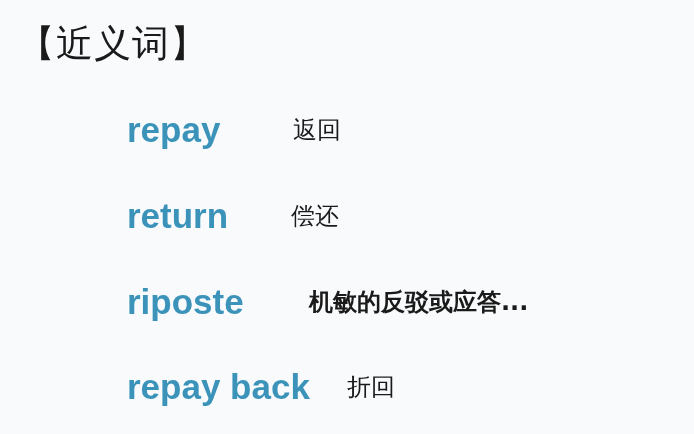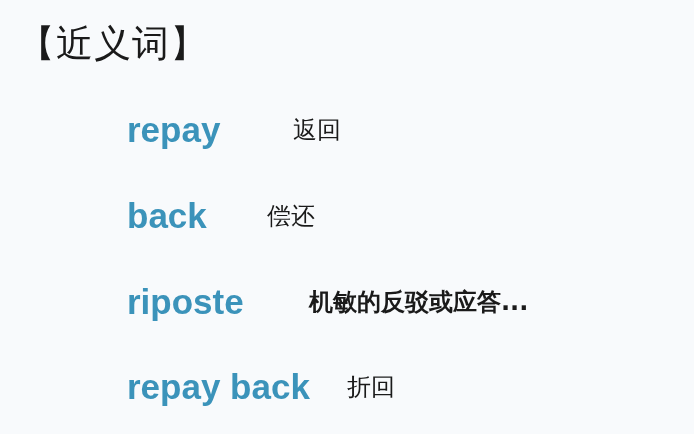--- a/index.html
+++ b/index.html
@@ -29,22 +29,22 @@
 <body>
 
 <div class="heading">【近义词】</div>
 
 <div class="row" style="top:108px;">
   <span class="word">repay</span>
   <span class="meaning" style="left:166px;">返回</span>
 </div>
 
 <div class="row" style="top:194px;">
-  <span class="word">back</span>
-  <span class="meaning" style="left:140px;">偿还</span>
+  <span class="word">return</span>
+  <span class="meaning" style="left:164px;">偿还</span>
 </div>
 
 <div class="row" style="top:280px;">
   <span class="word">riposte</span>
   <span class="meaning" style="left:182px;font-weight:bold;">机敏的反驳或应答...</span>
 </div>
 
 <div class="row" style="top:365px;">
   <span class="word">repay back</span>
   <span class="meaning" style="left:220px;">折回</span>

